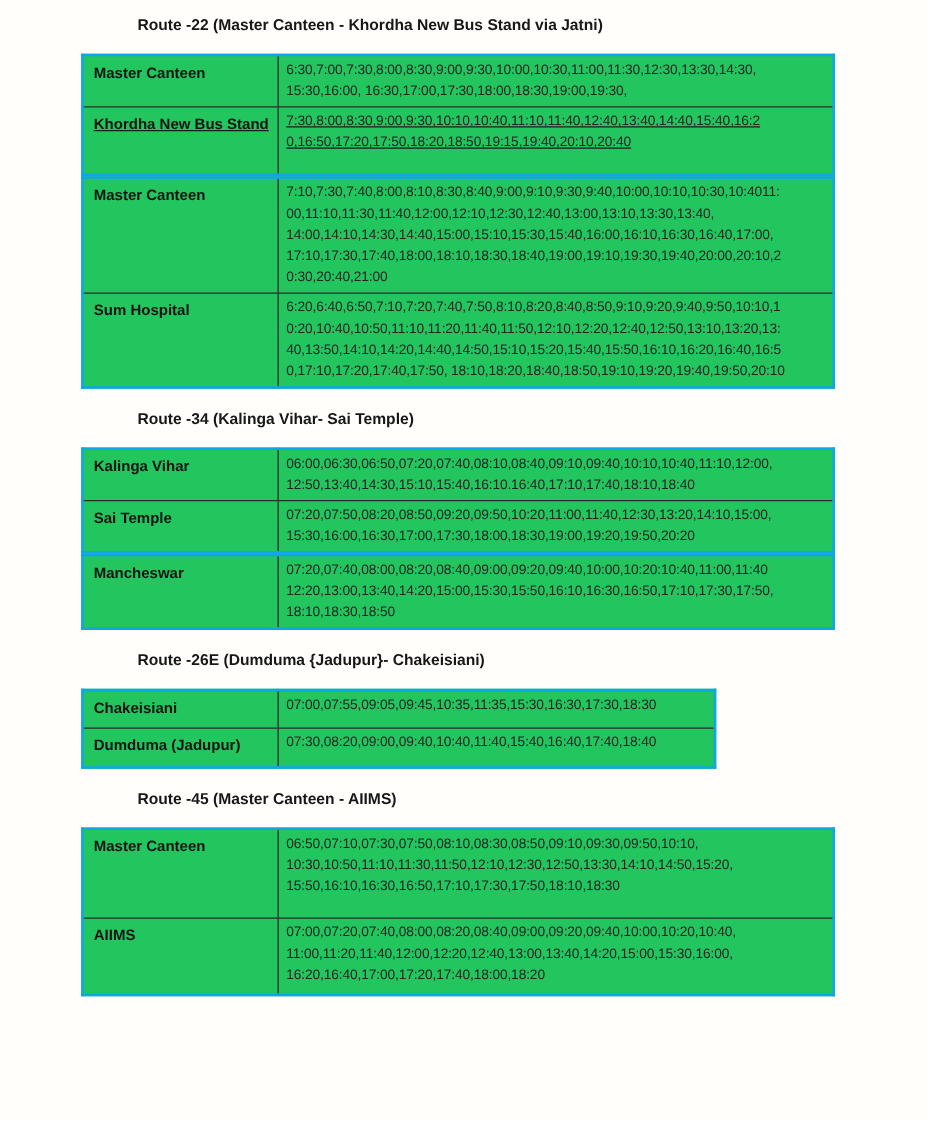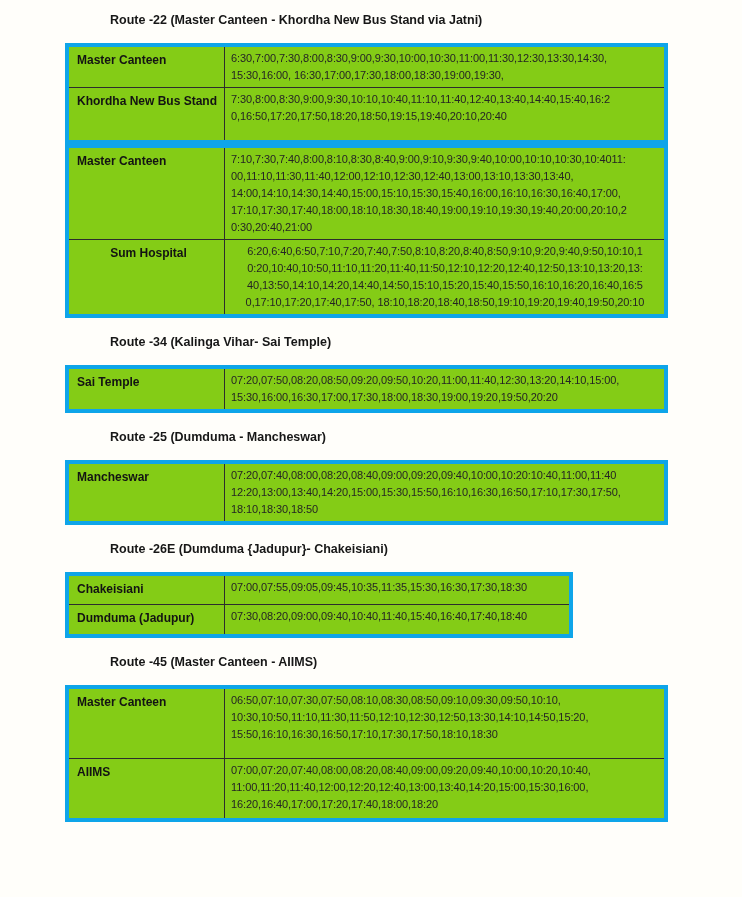--- a/index.html
+++ b/index.html
@@ -22,22 +22,22 @@
     font-weight: bold;
     color: #171717;
     margin: 17px 0 15px 9px;
     line-height: 15px;
     padding-left: 36px;
   }
   .section:first-child .route-title { margin-top: 7px; }
   table.timetable {
     border-collapse: collapse;
     width: 603px;
-    background: #84cc16;
-    border: 4px solid #0ea5e9;
+    background: #22c55e;
+    border: 2px solid #0ea5e9;
     table-layout: fixed;
   }
   table.timetable.narrow { width: 508px; }
   table.timetable td {
     border: 1px solid #2d2d2d;
     vertical-align: top;
   }
   td.stop-cell {
     width: 143px;
     font-weight: bold;
@@ -50,23 +50,23 @@
     font-size: 11px;
     line-height: 17px;
     letter-spacing: -0.1px;
     padding: 3px 5px 3px 6px;
     color: #242424;
     white-space: pre-wrap;
     overflow-wrap: anywhere;
   }
   
   tr.rh36 { height: 36px; }
-  tr.rh54 { height: 54px; }
+  tr.rh54 { height: 54px; text-decoration: underline; }
   tr.rh86 { height: 86px; }
-  tr.rh70 { height: 70px; text-align: center; }
+  tr.rh70 { height: 70px; }
   tr.rh37 { height: 37px; }
   tr.rh51 { height: 51px; }
   tr.rh53 { height: 53px; }
   tr.rh31 { height: 31px; padding-left: 26px; }
   tr.rh72 { height: 72px; }
   tr.rh61 { height: 61px; }
 </style>
 </head>
 <body>
 
@@ -110,30 +110,34 @@
         </tr>
       </tbody>
     </table>
   </section>
 
   <section class="section">
     <h3 class="route-title">Route -34 (Kalinga Vihar- Sai Temple)</h3>
     <table class="timetable">
       <tbody>
         <tr class="rh37">
+          <td class="stop-cell">Kalinga Vihar</td>
+          <td class="times-cell">06:00,06:30,06:50,07:20,07:40,08:10,08:40,09:10,09:40,10:10,10:40,11:10,12:00,
+12:50,13:40,14:30,15:10,15:40,16:10.16:40,17:10,17:40,18:10,18:40</td>
+        </tr>
+        <tr class="rh37">
           <td class="stop-cell">Sai Temple</td>
           <td class="times-cell">07:20,07:50,08:20,08:50,09:20,09:50,10:20,11:00,11:40,12:30,13:20,14:10,15:00,
 15:30,16:00,16:30,17:00,17:30,18:00,18:30,19:00,19:20,19:50,20:20</td>
         </tr>
       </tbody>
     </table>
   </section>
 
   <section class="section">
-    <h3 class="route-title">Route -25 (Dumduma - Mancheswar)</h3>
     <table class="timetable">
       <tbody>
         <tr class="rh53">
           <td class="stop-cell">Mancheswar</td>
           <td class="times-cell">07:20,07:40,08:00,08:20,08:40,09:00,09:20,09:40,10:00,10:20:10:40,11:00,11:40
 12:20,13:00,13:40,14:20,15:00,15:30,15:50,16:10,16:30,16:50,17:10,17:30,17:50,
 18:10,18:30,18:50</td>
         </tr>
       </tbody>
     </table>

